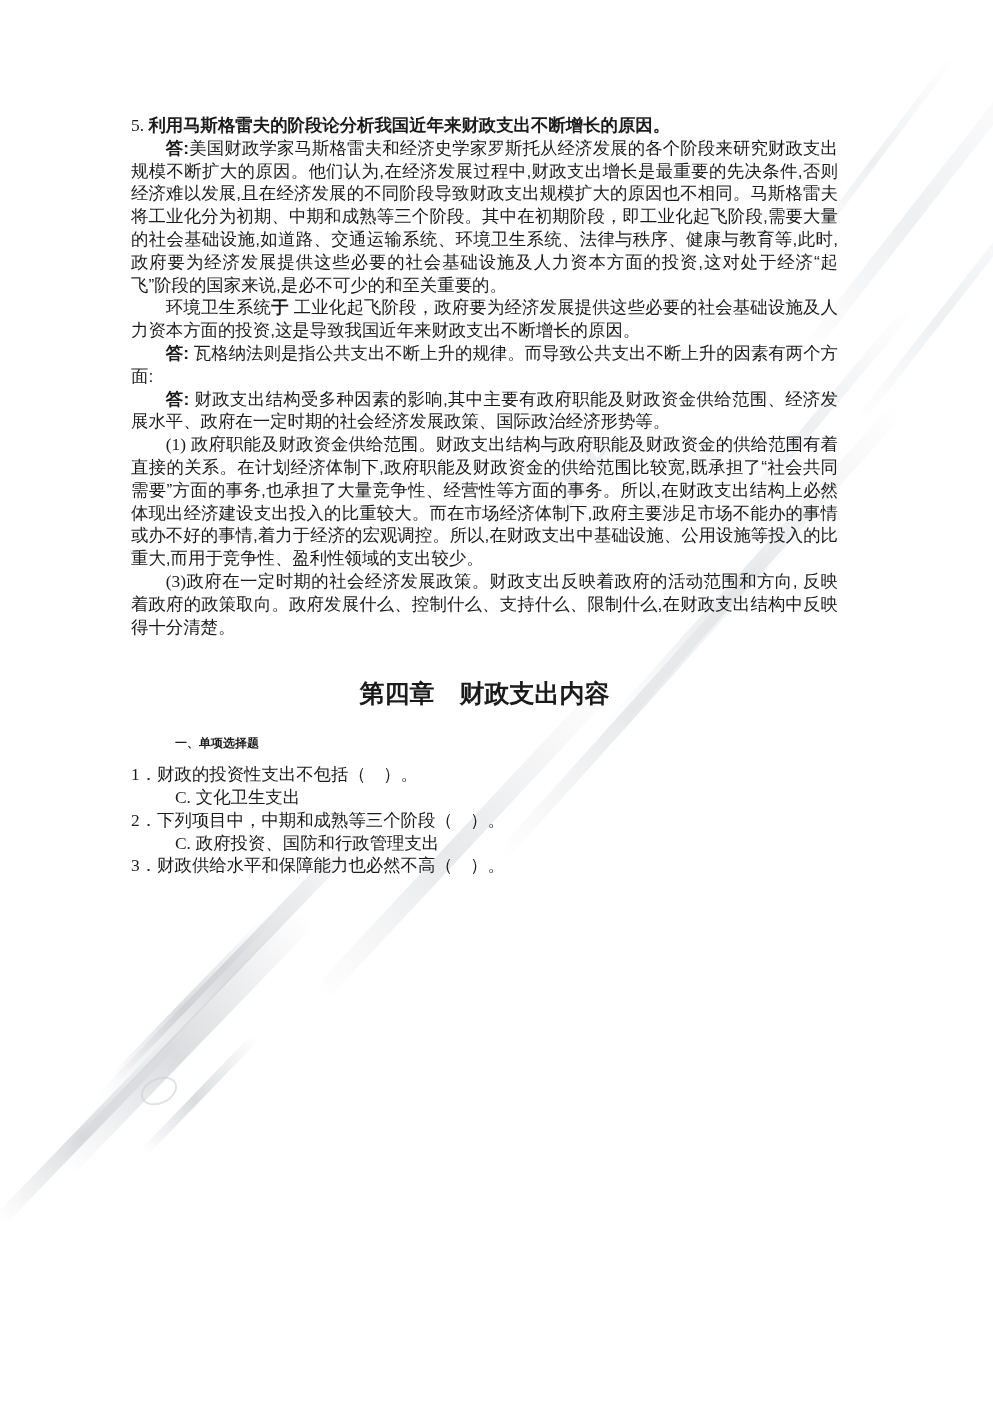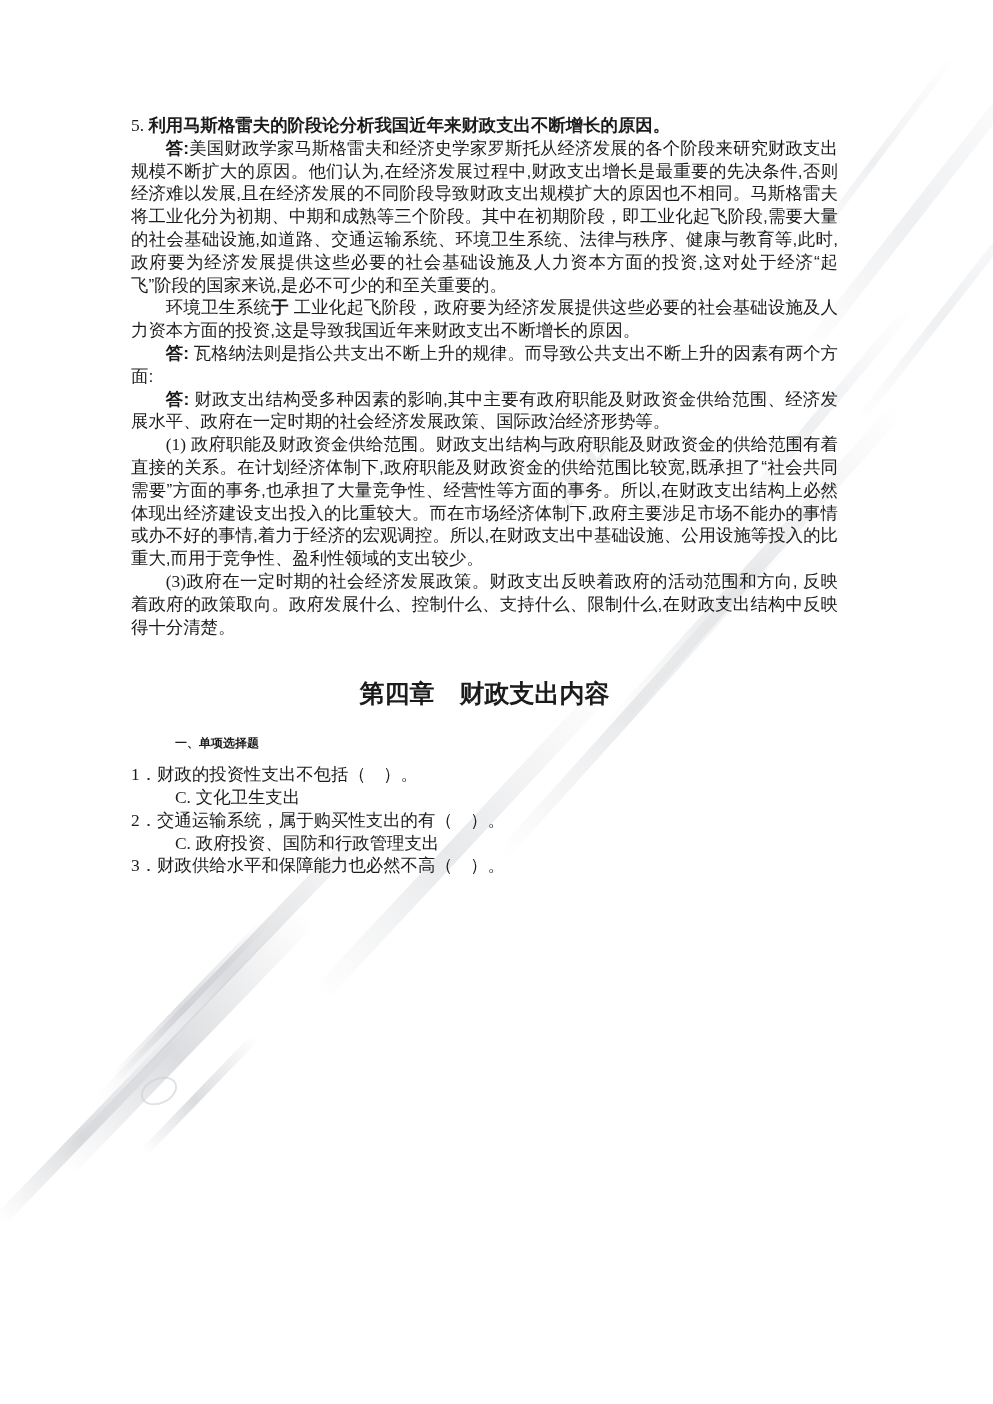--- a/index.html
+++ b/index.html
@@ -81,18 +81,18 @@
       <div class="blk para"><span class="run bold run-b">答:</span><span class="run">美国财政学家马斯格雷夫和经济史学家罗斯托从经济发展的各个阶段来研究财政支出规模不断扩大的原因。他们认为,在经济发展过程中,财政支出增长是最重要的先决条件,否则经济难以发展,且在经济发展的不同阶段导致财政支出规模扩大的原因也不相同。马斯格雷夫将工业化分为初期、中期和成熟等三个阶段。其中在初期阶段，即工业化起飞阶段,需要大量的社会基础设施,如道路、交通运输系统、环境卫生系统、法律与秩序、健康与教育等,此时,政府要为经济发展提供这些必要的社会基础设施及人力资本方面的投资,这对处于经济“起飞”阶段的国家来说,是必不可少的和至关重要的。</span></div>
       <div class="blk para"><span class="run">环境卫生系统</span><span class="run bold run-b">于</span><span class="run"> 工业化起飞阶段，政府要为经济发展提供这些必要的社会基础设施及人力资本方面的投资,这是导致我国近年来财政支出不断增长的原因。</span></div>
       <div class="blk para"><span class="run bold run-b">答:</span><span class="run"> 瓦格纳法则是指公共支出不断上升的规律。而导致公共支出不断上升的因素有两个方面:</span></div>
       <div class="blk para"><span class="run bold run-b">答:</span><span class="run"> 财政支出结构受多种因素的影响,其中主要有政府职能及财政资金供给范围、经济发展水平、政府在一定时期的社会经济发展政策、国际政治经济形势等。</span></div>
       <div class="blk para"><span class="run serif">(1)</span><span class="run"> 政府职能及财政资金供给范围。财政支出结构与政府职能及财政资金的供给范围有着直接的关系。在计划经济体制下,政府职能及财政资金的供给范围比较宽,既承担了“社会共同需要”方面的事务,也承担了大量竞争性、经营性等方面的事务。所以,在财政支出结构上必然体现出经济建设支出投入的比重较大。而在市场经济体制下,政府主要涉足市场不能办的事情或办不好的事情,着力于经济的宏观调控。所以,在财政支出中基础设施、公用设施等投入的比重大,而用于竞争性、盈利性领域的支出较少。</span></div>
       <div class="blk para"><span class="run serif">(3)</span><span class="run">政府在一定时期的社会经济发展政策。财政支出反映着政府的活动范围和方向, 反映着政府的政策取向。政府发展什么、控制什么、支持什么、限制什么,在财政支出结构中反映得十分清楚。</span></div>
       <div class="blk chapter"><span class="run bold run-b">第四章　财政支出内容</span></div>
       <div class="blk section"><span class="run bold run-b">一、单项选择题</span></div>
       <div class="blk mcq"><span class="run serif">1．</span><span class="run">财政的投资性支出不包括（　）。</span></div>
       <div class="blk option"><span class="run serif">C.</span><span class="run"> 文化卫生支出</span></div>
-      <div class="blk mcq"><span class="run serif">2．</span><span class="run">交通运输系统，属于购买性支出的有（　）。</span></div>
+      <div class="blk mcq"><span class="run serif">2．</span><span class="run">下列项目中，中期和成熟等三个阶段（　）。</span></div>
       <div class="blk option"><span class="run serif">C.</span><span class="run"> 政府投资、国防和行政管理支出</span></div>
       <div class="blk mcq"><span class="run serif">3．</span><span class="run">财政供给水平和保障能力也必然不高（　）。</span></div>
     </div>
 
 </div>
 
 </body></html>

